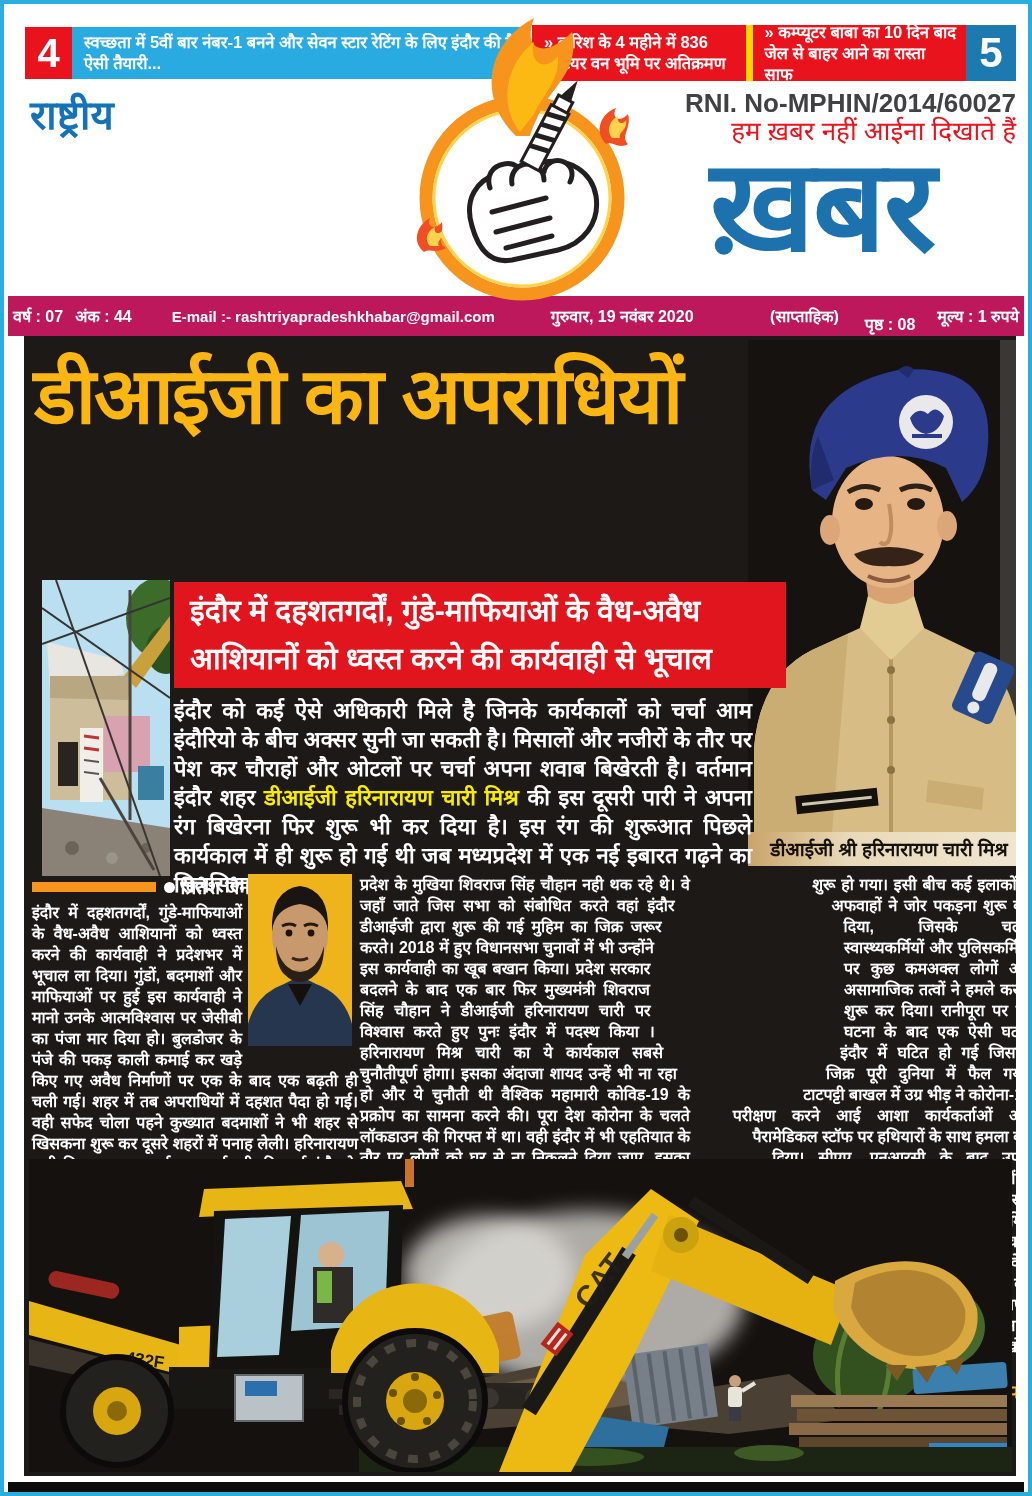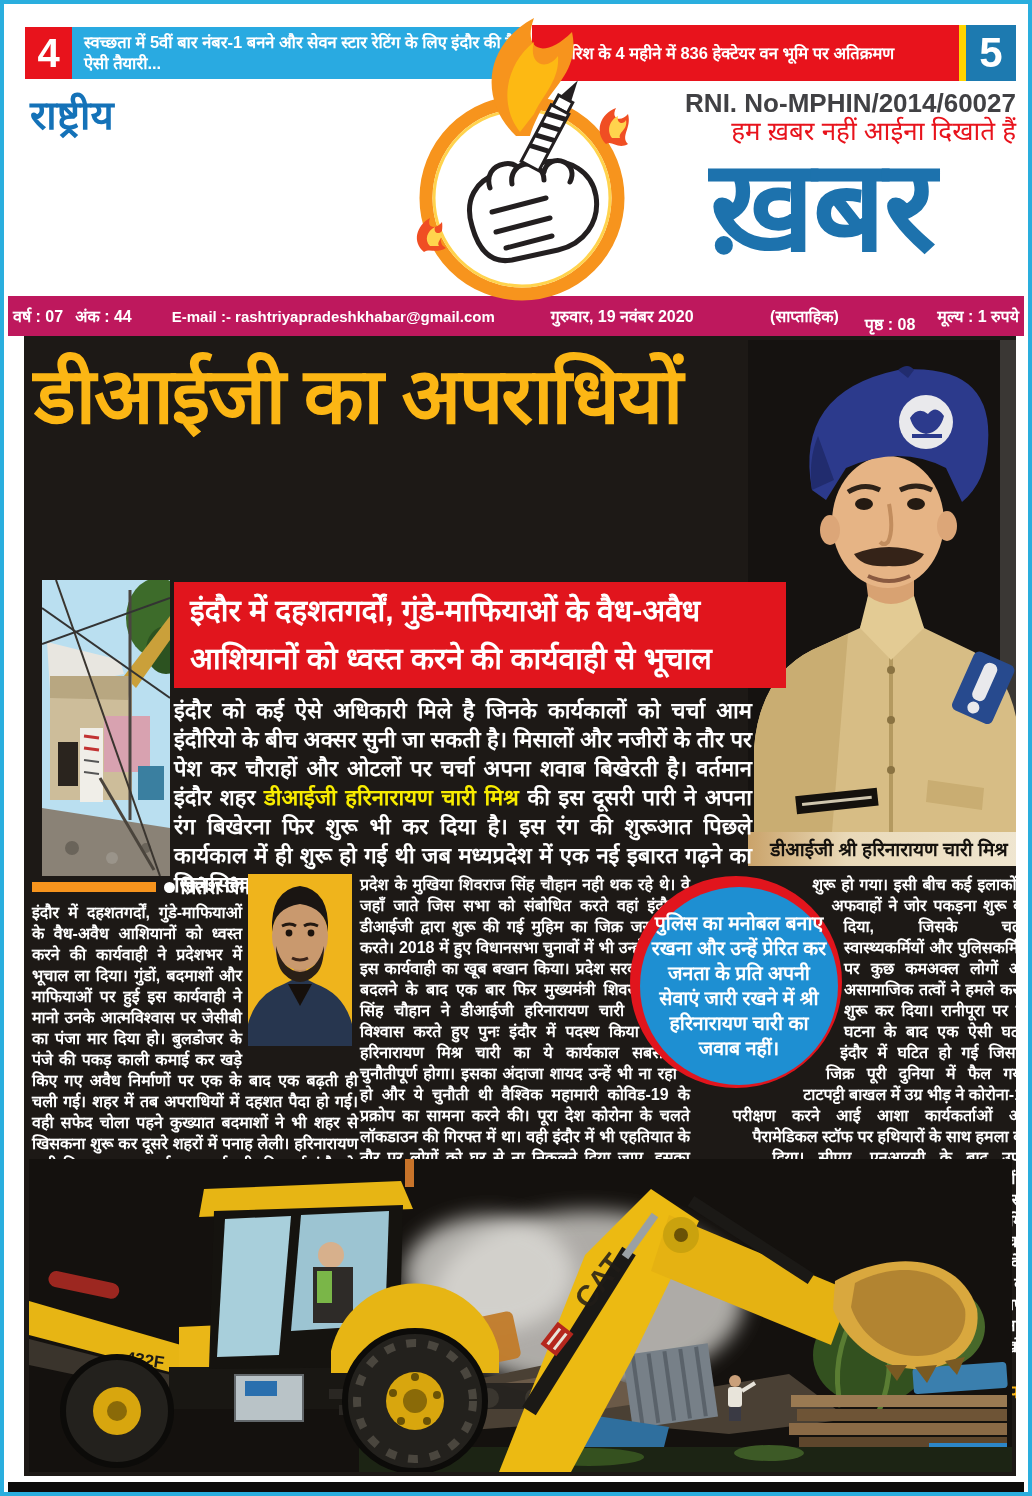--- a/index.html
+++ b/index.html
@@ -123,20 +123,21 @@
 <div id="page">
 
   <div class="abs teaser-left">
     <div class="teaser-num-red">4</div>
     <div class="teaser-blue-banner">स्वच्छता में 5वीं बार नंबर-1 बनने और सेवन स्टार रेटिंग के लिए इंदौर की है ऐसी तैयारी...</div>
   </div>
 
   <div class="abs teaser-right">
     <div class="teaser-red-panel">» बारिश के 4 महीने में 836 हेक्टेयर वन भूमि पर अतिक्रमण</div>
     <div class="teaser-divider"></div>
+    <div class="teaser-red-panel">» कम्प्यूटर बाबा का 10 दिन बाद जेल से बाहर आने का रास्ता साफ</div>
     <div class="teaser-num-blue">5</div>
   </div>
 
   <div class="abs mast-top">राष्ट्रीय</div>
   <div class="abs rni">RNI. No-MPHIN/2014/60027</div>
   <div class="abs tagline">हम ख़बर नहीं आईना दिखाते हैं</div>
   <div class="abs mast-right">ख़बर</div>
 
   <div class="abs logo-box">
     <svg width="256" height="292" viewBox="0 0 256 292">
@@ -318,23 +319,20 @@
       <p>पूरा देश कोरोना के चलते लॉकडाउन की गिरफ्त में था। वही इंदौर में भी एहतियात के तौर पर लोगों को घर से ना निकलने दिया जाए, इसका प्रबंधन और जमीनी स्तर पर सबसे तैनात पुलिसकर्मियों की जिम्मे था। अस्पताल तक बंद हो चुके थे और संक्रमितों का आंकड़ा बढ़ना</p>
     </div>
 
     <div class="abs body-text col3">
       <div class="sp-circle-l"></div>
       <div class="sp-wedge-l"></div>
       <p>शुरू हो गया। इसी बीच कई इलाकों में अफवाहों ने जोर पकड़ना शुरू कर दिया, जिसके चलते स्वास्थ्यकर्मियों और पुलिसकर्मियों पर कुछ कमअक्ल लोगों और असामाजिक तत्वों ने हमले करना शुरू कर दिया। रानीपूरा पर हुई घटना के बाद एक ऐसी घटना इंदौर में घटित हो गई जिसका जिक्र पूरी दुनिया में फैल गया। टाटपट्टी बाखल में उग्र भीड़ ने कोरोना-19 परीक्षण करने आई आशा कार्यकर्ताओं और पैरामेडिकल स्टॉफ पर हथियारों के साथ हमला कर दिया। सीएए, एनआरसी के बाद उपजे राजनीतिक और सामाजिक समीकरणों ने साम्प्रदायिक उपद्रव एवं कानून व्यवस्था के लिए मुश्किलें भरे हालात निर्मित कर दिये जिसे हरिनारायण चारी मिश्र ने बड़े धैर्य और विवेक से सम्हालते हुए इंदौर को बड़े हादसे से बचा लिया। बेहतरीन पुलिस प्रबंधन और अपने अनुभवों से लॉकडाउन और फिर उसके बाद अनलॉकडाउन के चरणों को सम्हालते हुए शहर को पुनः सुचारू रूप से खोल दिया गया।</p>
       <div class="continuation">(शेष पेज 8 पर)</div>
     </div>
 
-    <div class="abs pullquote-outer">
-      <div class="pullquote-inner">पुलिस का मनोबल बनाए रखना और उन्हें प्रेरित कर जनता के प्रति अपनी सेवाएं जारी रखने में श्री हरिनारायण चारी का जवाब नहीं।</div>
-    </div>
 
     <div class="abs bottom-photo">
       <svg width="983" height="313" viewBox="0 0 983 313">
         <defs>
           <filter id="blur1" x="-50%" y="-50%" width="200%" height="200%">
             <feGaussianBlur stdDeviation="10"></feGaussianBlur>
           </filter>
         </defs>
         <rect width="983" height="313" fill="#14110e"></rect>
 

